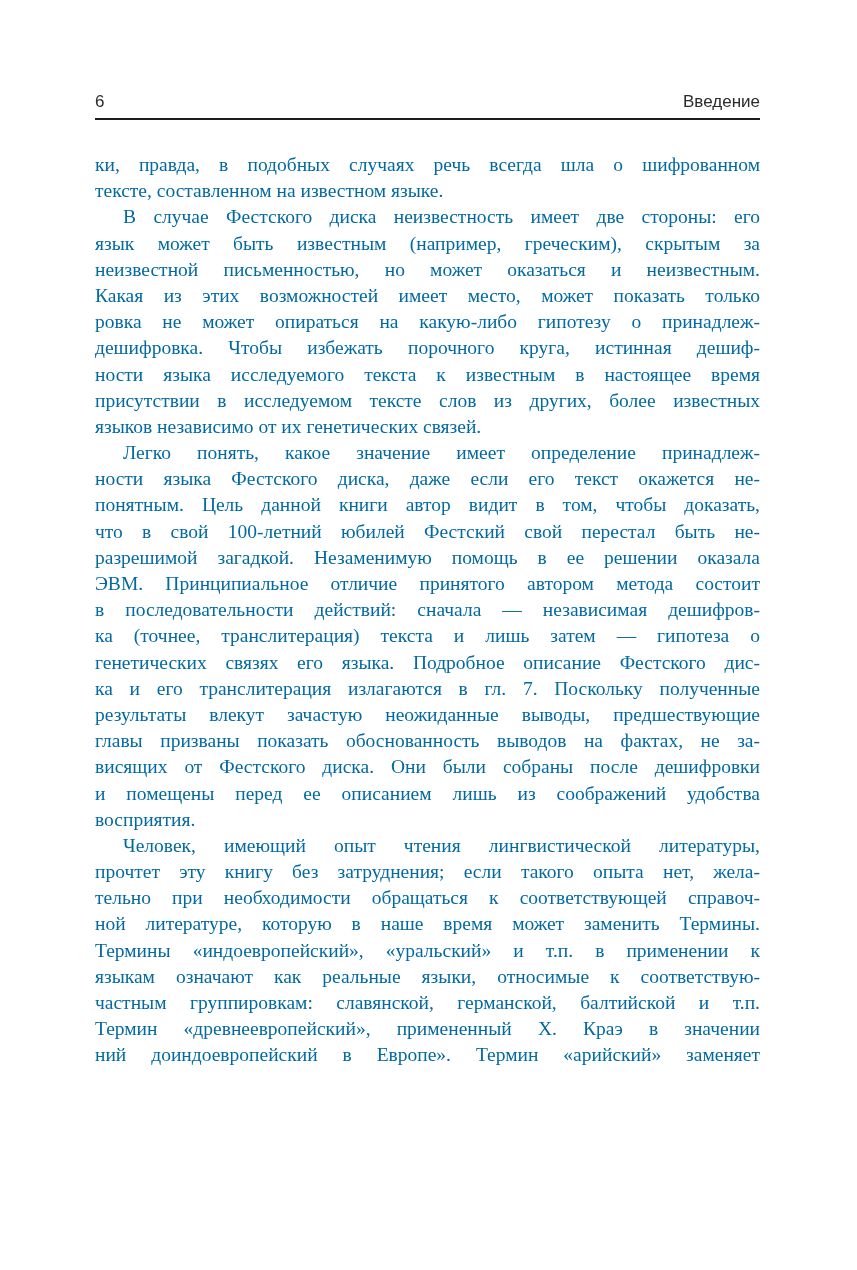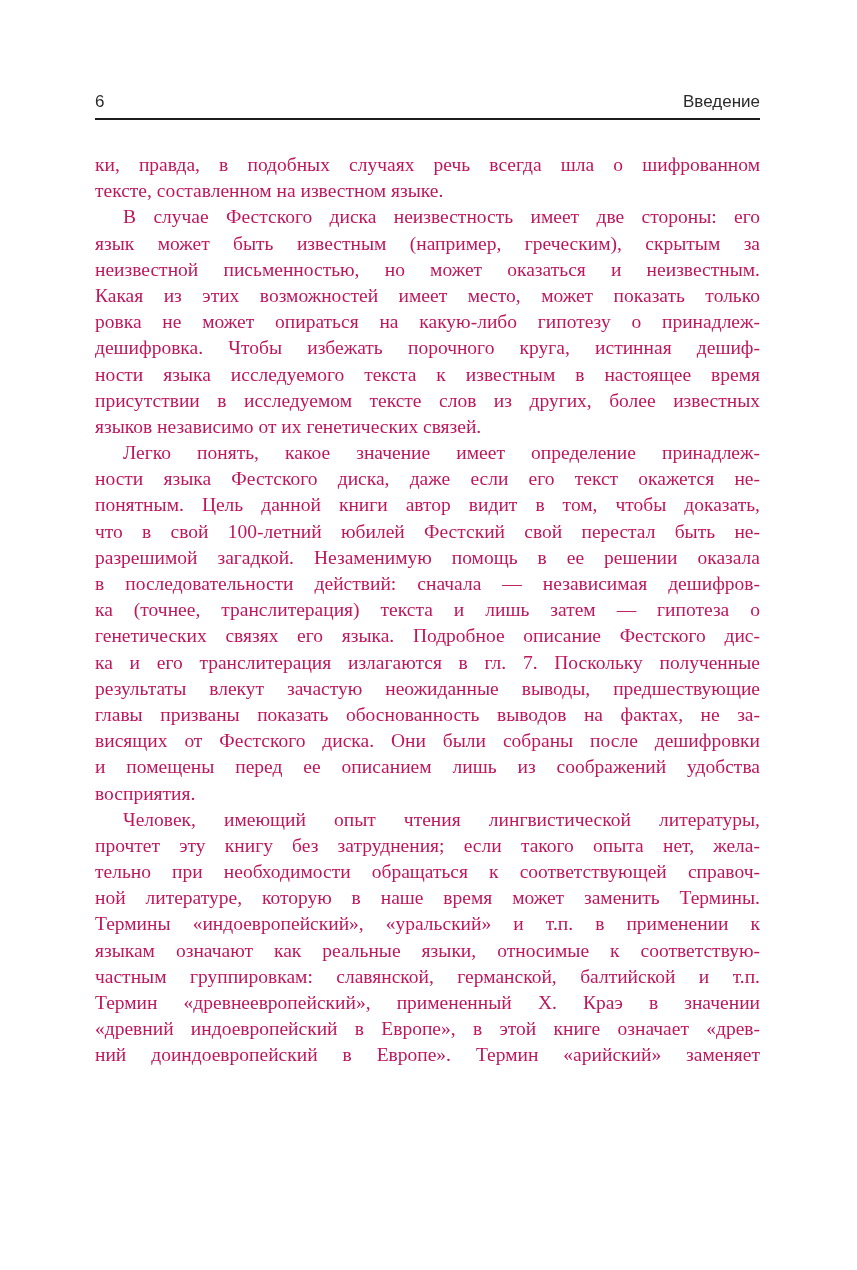--- a/index.html
+++ b/index.html
@@ -40,21 +40,21 @@
     height: 0;
     border-top: 2.5px solid #1d1d1d;
   }
   .body-text {
     position: absolute;
     top: 152px;
     left: 95px;
     width: 665px;
     font-size: 19.5px;
     line-height: 26.2px;
-    color: #be185d;
+    color: #0369a1;
   }
   .line {
     height: 26.2px;
     overflow: hidden;
     text-align: justify;
     text-align-last: justify;
   }
   .line.indent {
     text-indent: 28px;
   }
@@ -85,34 +85,34 @@
       <div class="line">ровка не может опираться на какую-либо гипотезу о принадлеж-</div>
       <div class="line">дешифровка. Чтобы избежать порочного круга, истинная дешиф-</div>
       <div class="line">ности языка исследуемого текста к известным в настоящее время</div>
       <div class="line">присутствии в исследуемом тексте слов из других, более известных</div>
       <div class="line end">языков независимо от их генетических связей.</div>
       <div class="line indent">Легко понять, какое значение имеет определение принадлеж-</div>
       <div class="line">ности языка Фестского диска, даже если его текст окажется не-</div>
       <div class="line">понятным. Цель данной книги автор видит в том, чтобы доказать,</div>
       <div class="line">что в свой 100-летний юбилей Фестский свой перестал быть не-</div>
       <div class="line">разрешимой загадкой. Незаменимую помощь в ее решении оказала</div>
+      <div class="line">ЭВМ. Принципиальное отличие принятого автором метода состоит</div>
       <div class="line">в последовательности действий: сначала — независимая дешифров-</div>
       <div class="line">ка (точнее, транслитерация) текста и лишь затем — гипотеза о</div>
       <div class="line">генетических связях его языка. Подробное описание Фестского дис-</div>
       <div class="line">ка и его транслитерация излагаются в гл. 7. Поскольку полученные</div>
       <div class="line">результаты влекут зачастую неожиданные выводы, предшествующие</div>
       <div class="line">главы призваны показать обоснованность выводов на фактах, не за-</div>
       <div class="line">висящих от Фестского диска. Они были собраны после дешифровки</div>
       <div class="line">и помещены перед ее описанием лишь из соображений удобства</div>
       <div class="line end">восприятия.</div>
       <div class="line indent">Человек, имеющий опыт чтения лингвистической литературы,</div>
       <div class="line">прочтет эту книгу без затруднения; если такого опыта нет, жела-</div>
       <div class="line">тельно при необходимости обращаться к соответствующей справоч-</div>
       <div class="line">ной литературе, которую в наше время может заменить Термины.</div>
       <div class="line">Термины «индоевропейский», «уральский» и т.п. в применении к</div>
       <div class="line">языкам означают как реальные языки, относимые к соответствую-</div>
       <div class="line">частным группировкам: славянской, германской, балтийской и т.п.</div>
       <div class="line">Термин «древнеевропейский», примененный Х. Краэ в значении</div>
-      <div class="line">«древний индоевропейский в Европе», в этой книге означает «древ-</div>
       <div class="line">ний доиндоевропейский в Европе». Термин «арийский» заменяет</div>
     </div>
 
 </div>
 
 </body></html>

